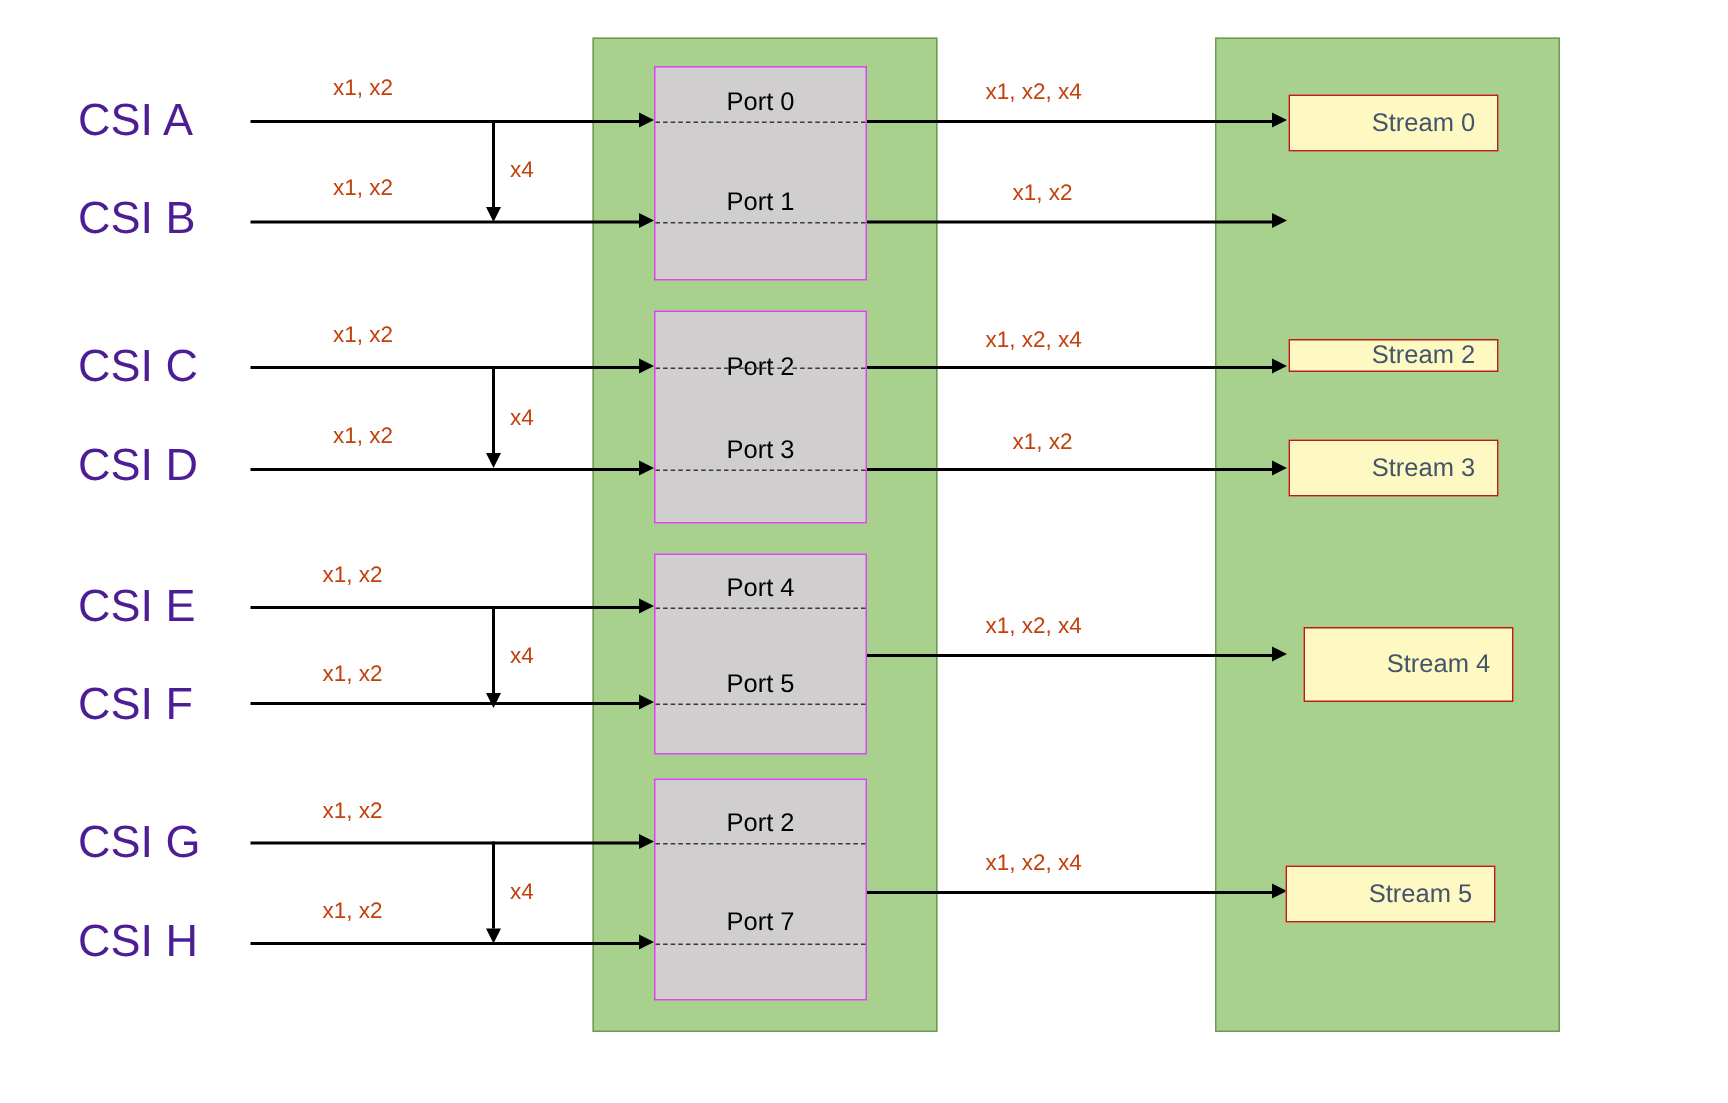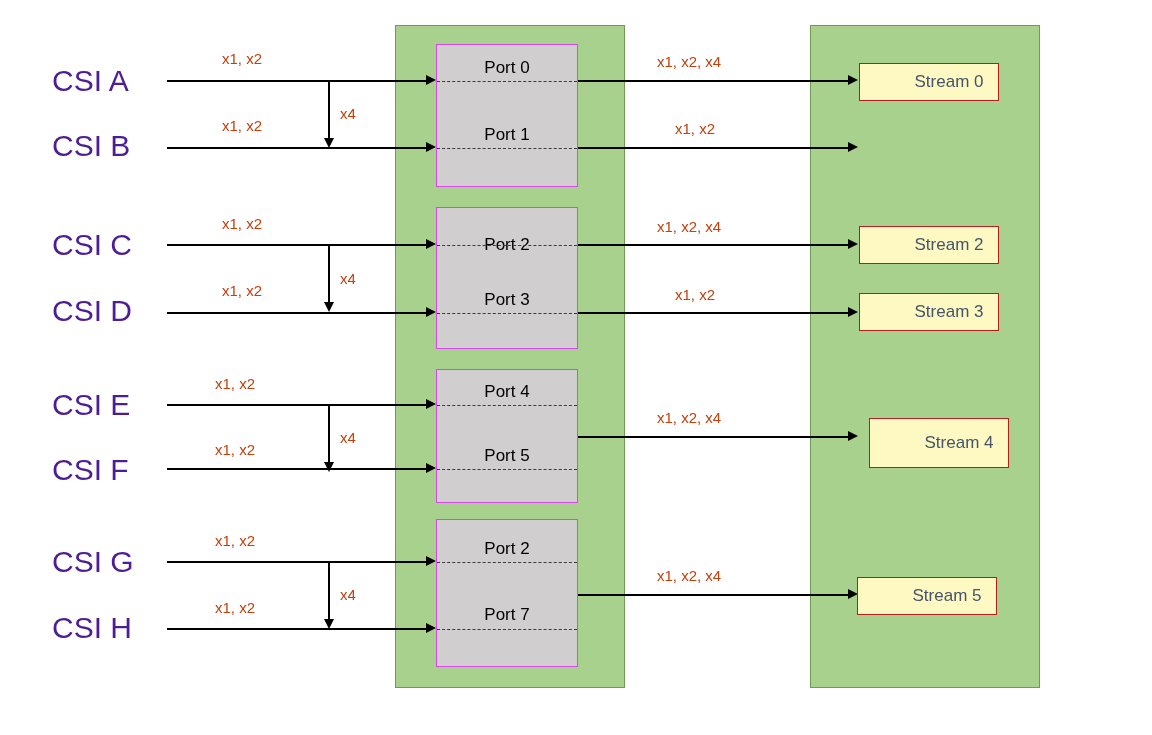--- a/index.html
+++ b/index.html
@@ -215,18 +215,18 @@
   <div class="hline" style="left:578px; top:312px; width:272px;"></div>
   <div class="arrow-right" style="left:848px; top:307px;"></div>
 
   <div class="hline" style="left:578px; top:436px; width:272px;"></div>
   <div class="arrow-right" style="left:848px; top:431px;"></div>
 
   <div class="hline" style="left:578px; top:594px; width:272px;"></div>
   <div class="arrow-right" style="left:848px; top:589px;"></div>
 
   <div class="stream-box" style="left:859px; top:63px; width:140px; height:38px;">Stream 0</div>
-  <div class="stream-box" style="left:859px; top:226px; width:140px; height:38px;">Stream 2</div>
+  <div class="stream-box" style="left:859px; top:226px; width:140px; height:22px;">Stream 2</div>
   <div class="stream-box" style="left:859px; top:293px; width:140px; height:38px;">Stream 3</div>
   <div class="stream-box" style="left:869px; top:418px; width:140px; height:50px;">Stream 4</div>
   <div class="stream-box" style="left:857px; top:577px; width:140px; height:38px;">Stream 5</div>
 
 </div>
 
 </body></html>

